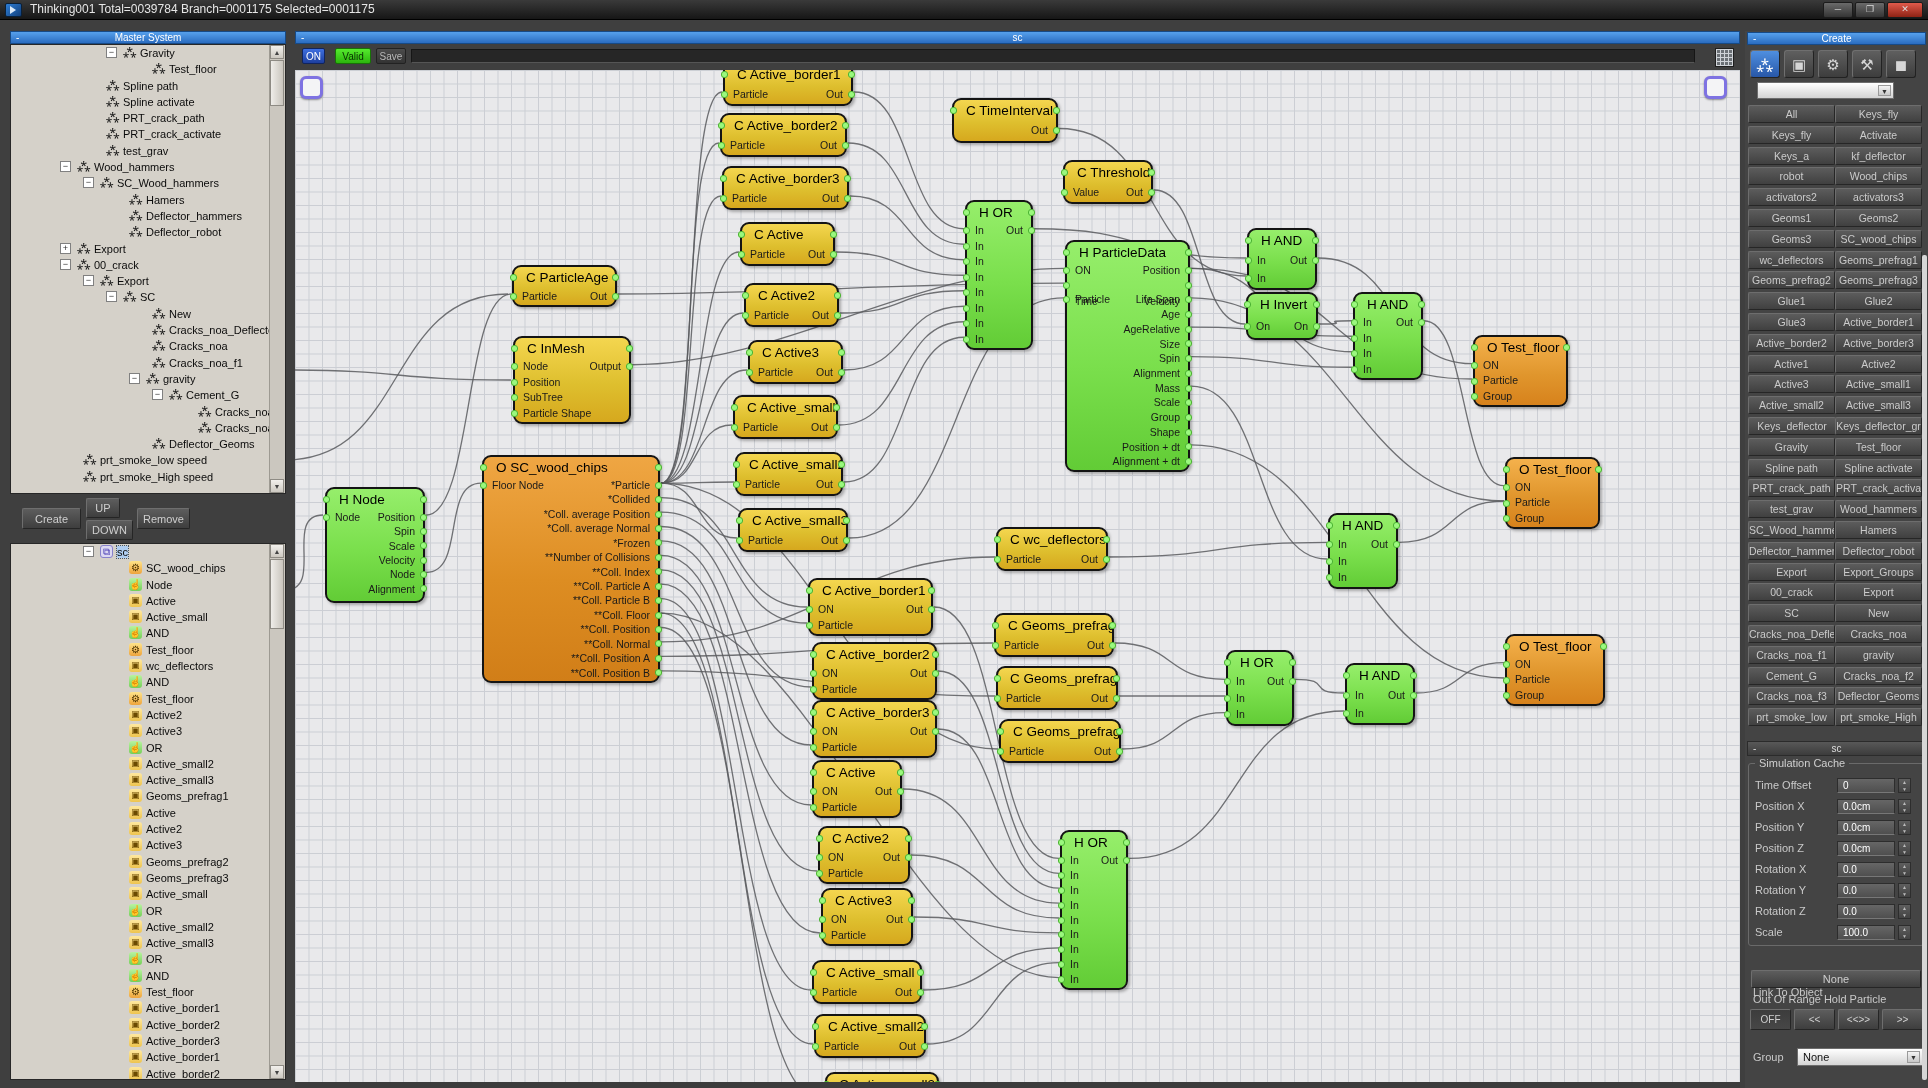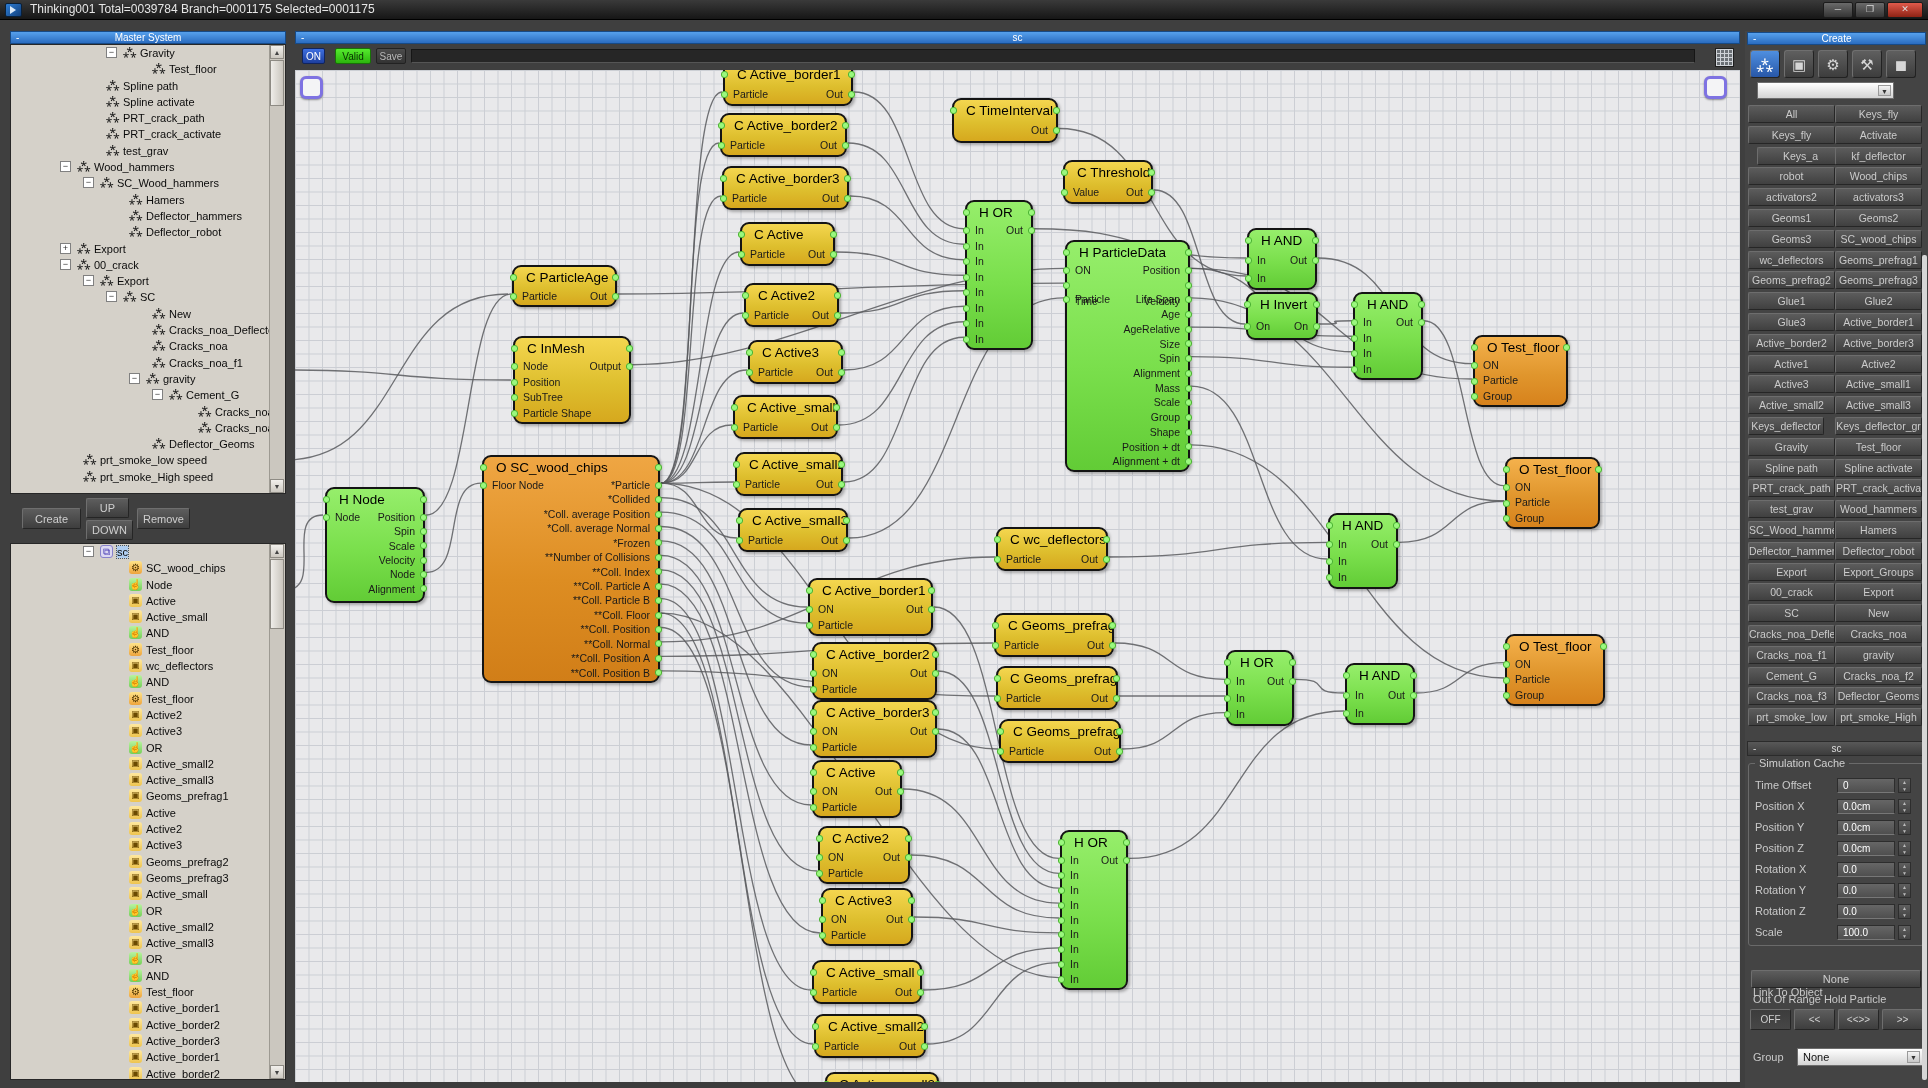--- a/index.html
+++ b/index.html
@@ -216,21 +216,21 @@
           <div class="ico tp" data-interactable="false" style="left: 72px;">⁂</div>
           <div class="lbl" data-interactable="true" style="left: 89px;">prt_smoke_High speed</div>
         </div>
       </div>
     <div class="scrollbar" style="position:absolute;top:14px;height:448px;right:1px;" data-interactable="true">
       <div class="sb-arrow" style="top:0;" data-interactable="true">▲</div>
       <div class="sb-thumb" style="top:15px;height:46px;" data-interactable="true"></div>
       <div class="sb-arrow" style="bottom:0;" data-interactable="true">▼</div>
     </div>
     <div class="dk-btn" style="left:12px;top:477px;width:59px;height:21px;line-height:20px;" data-interactable="true">Create</div>
-    <div class="dk-btn" style="left:76px;top:467px;width:43px;height:20px;line-height:19px;" data-interactable="true">UP</div>
+    <div class="dk-btn" style="left:76px;top:467px;width:34px;height:20px;line-height:19px;" data-interactable="true">UP</div>
     <div class="dk-btn" style="left:76px;top:489px;width:47px;height:20px;line-height:19px;" data-interactable="true">DOWN</div>
     <div class="dk-btn" style="left:127px;top:477px;width:53px;height:21px;line-height:20px;" data-interactable="true">Remove</div>
     <div class="tree" id="tree2" style="top:512px;height:537px;" data-interactable="true">
         <div class="tree-row" data-interactable="true">
           <div class="exp" data-interactable="true" style="left: 72px;">−</div>
           <div class="ico pages" data-interactable="false" style="left: 89px;">⧉</div>
           <div class="lbl sel" data-interactable="true" style="left: 106px;">sc</div>
         </div>
         <div class="tree-row" data-interactable="true">
           <div class="ico gear" data-interactable="false" style="left: 118px;">⚙</div>
@@ -1253,21 +1253,21 @@
     <div class="pal-btn" style="left:141px;" data-interactable="true">◼</div>
     <div class="dropdown" style="left:12px;top:51px;width:137px;height:17px;" data-interactable="true">
       <span data-interactable="false"></span>
       <span class="arr" data-interactable="false">▼</span>
     </div>
     <div id="grid-buttons">
         <div class="grid-btn" data-interactable="true" style="left: 3px; top: 74px; width: 87px;">All</div>
         <div class="grid-btn" data-interactable="true" style="left: 90px; top: 74px; width: 87px;">Keys_fly</div>
         <div class="grid-btn" data-interactable="true" style="left: 3px; top: 94.8px; width: 87px;">Keys_fly</div>
         <div class="grid-btn" data-interactable="true" style="left: 90px; top: 94.8px; width: 87px;">Activate</div>
-        <div class="grid-btn" data-interactable="true" style="left: 12px; top: 115.6px; width: 87px;">Keys_a</div>
+        <div class="grid-btn" data-interactable="true" style="left: 3px; top: 115.6px; width: 87px;">Keys_a</div>
         <div class="grid-btn" data-interactable="true" style="left: 90px; top: 115.6px; width: 87px;">kf_deflector</div>
         <div class="grid-btn" data-interactable="true" style="left: 3px; top: 136.4px; width: 87px;">robot</div>
         <div class="grid-btn" data-interactable="true" style="left: 90px; top: 136.4px; width: 87px;">Wood_chips</div>
         <div class="grid-btn" data-interactable="true" style="left: 3px; top: 157.2px; width: 87px;">activators2</div>
         <div class="grid-btn" data-interactable="true" style="left: 90px; top: 157.2px; width: 87px;">activators3</div>
         <div class="grid-btn" data-interactable="true" style="left: 3px; top: 178px; width: 87px;">Geoms1</div>
         <div class="grid-btn" data-interactable="true" style="left: 90px; top: 178px; width: 87px;">Geoms2</div>
         <div class="grid-btn" data-interactable="true" style="left: 3px; top: 198.8px; width: 87px;">Geoms3</div>
         <div class="grid-btn" data-interactable="true" style="left: 90px; top: 198.8px; width: 87px;">SC_wood_chips</div>
         <div class="grid-btn" data-interactable="true" style="left: 3px; top: 219.6px; width: 87px;">wc_deflectors</div>
@@ -1279,21 +1279,21 @@
         <div class="grid-btn" data-interactable="true" style="left: 3px; top: 282px; width: 87px;">Glue3</div>
         <div class="grid-btn" data-interactable="true" style="left: 90px; top: 282px; width: 87px;">Active_border1</div>
         <div class="grid-btn" data-interactable="true" style="left: 3px; top: 302.8px; width: 87px;">Active_border2</div>
         <div class="grid-btn" data-interactable="true" style="left: 90px; top: 302.8px; width: 87px;">Active_border3</div>
         <div class="grid-btn" data-interactable="true" style="left: 3px; top: 323.6px; width: 87px;">Active1</div>
         <div class="grid-btn" data-interactable="true" style="left: 90px; top: 323.6px; width: 87px;">Active2</div>
         <div class="grid-btn" data-interactable="true" style="left: 3px; top: 344.4px; width: 87px;">Active3</div>
         <div class="grid-btn" data-interactable="true" style="left: 90px; top: 344.4px; width: 87px;">Active_small1</div>
         <div class="grid-btn" data-interactable="true" style="left: 3px; top: 365.2px; width: 87px;">Active_small2</div>
         <div class="grid-btn" data-interactable="true" style="left: 90px; top: 365.2px; width: 87px;">Active_small3</div>
-        <div class="grid-btn" data-interactable="true" style="left: 3px; top: 386px; width: 76px;">Keys_deflector</div>
+        <div class="grid-btn" data-interactable="true" style="left: 3px; top: 386px; width: 88px;">Keys_deflector</div>
         <div class="grid-btn" data-interactable="true" style="left: 90px; top: 386px; width: 87px;">Keys_deflector_gr</div>
         <div class="grid-btn" data-interactable="true" style="left: 3px; top: 406.8px; width: 87px;">Gravity</div>
         <div class="grid-btn" data-interactable="true" style="left: 90px; top: 406.8px; width: 87px;">Test_floor</div>
         <div class="grid-btn" data-interactable="true" style="left: 3px; top: 427.6px; width: 87px;">Spline path</div>
         <div class="grid-btn" data-interactable="true" style="left: 90px; top: 427.6px; width: 87px;">Spline activate</div>
         <div class="grid-btn" data-interactable="true" style="left: 3px; top: 448.4px; width: 87px;">PRT_crack_path</div>
         <div class="grid-btn" data-interactable="true" style="left: 90px; top: 448.4px; width: 87px;">PRT_crack_activate</div>
         <div class="grid-btn" data-interactable="true" style="left: 3px; top: 469.2px; width: 87px;">test_grav</div>
         <div class="grid-btn" data-interactable="true" style="left: 90px; top: 469.2px; width: 87px;">Wood_hammers</div>
         <div class="grid-btn" data-interactable="true" style="left: 3px; top: 490px; width: 87px;">SC_Wood_hammers</div>

